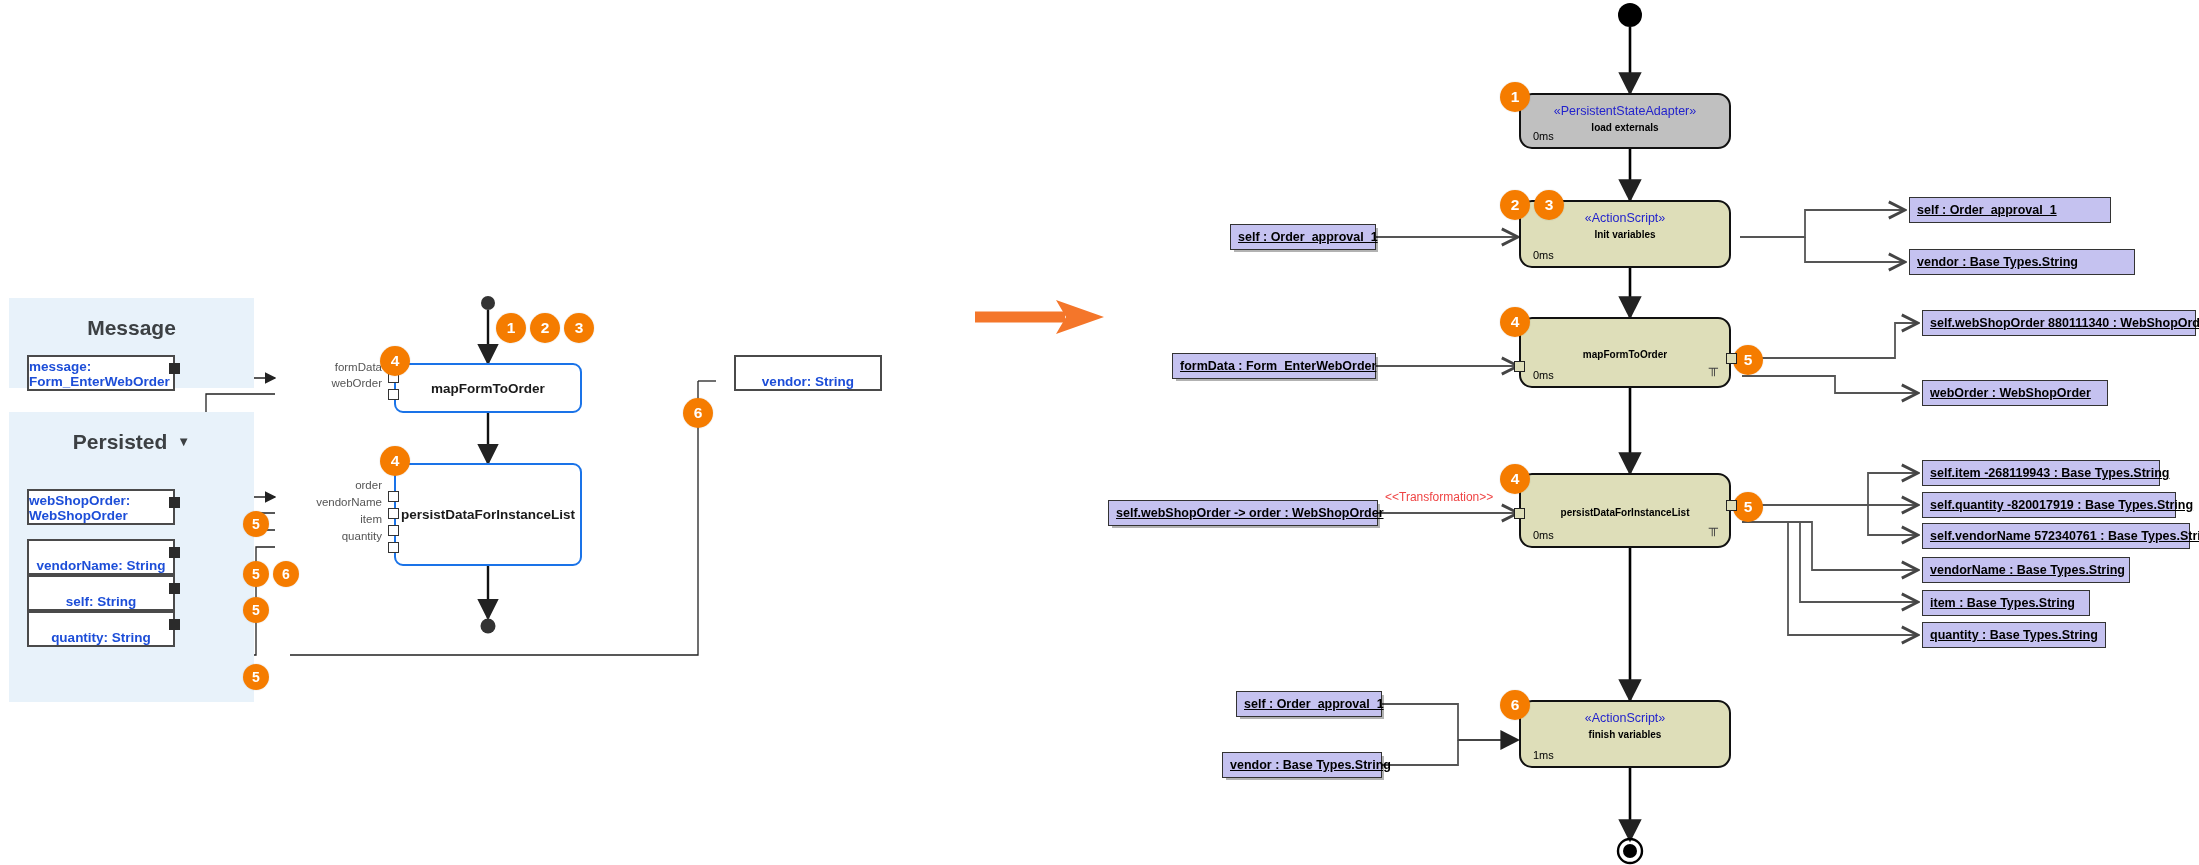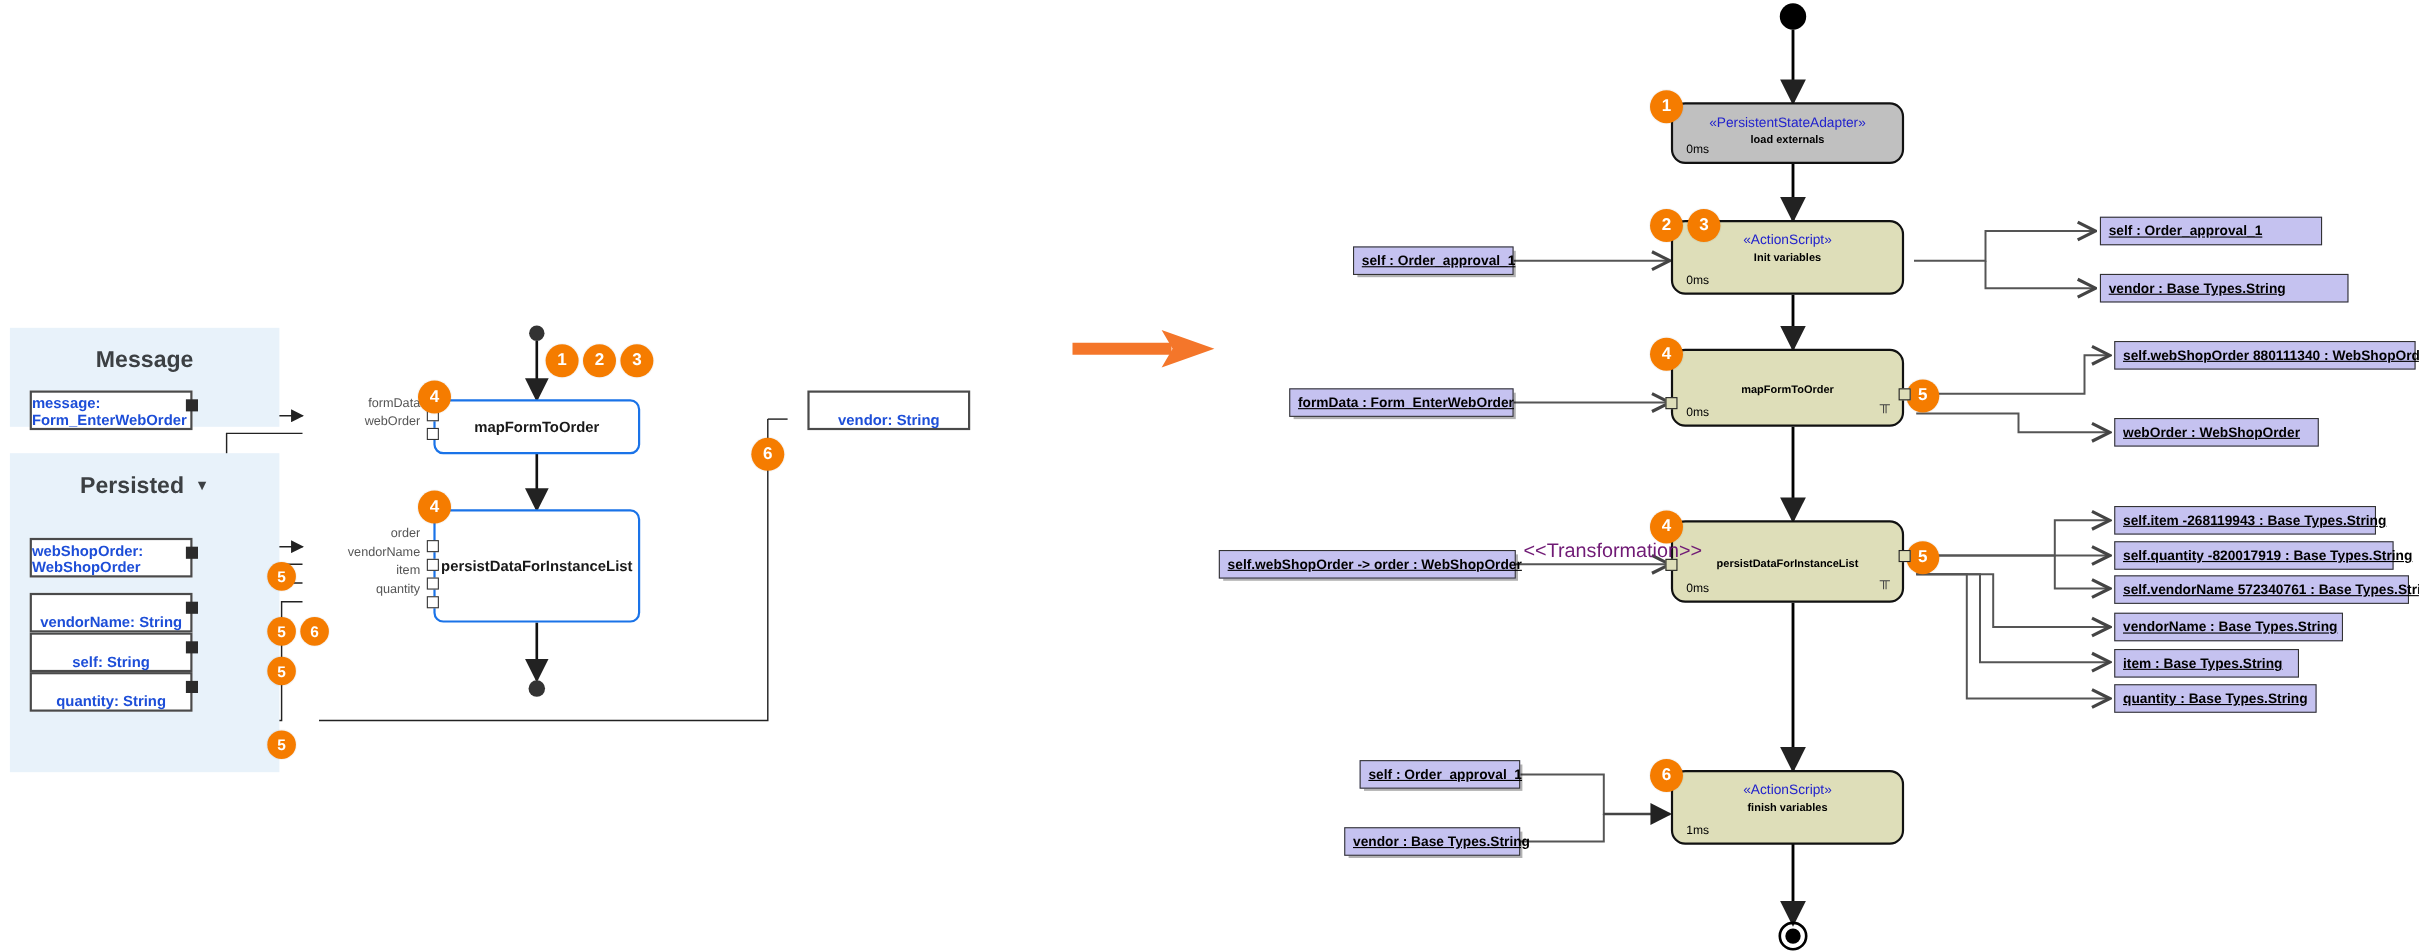--- a/index.html
+++ b/index.html
@@ -41,21 +41,21 @@
       font-size:12.5px;color:#2222cc;}
   .state .nm{position:absolute;left:0;right:0;top:27px;text-align:center;
       font-size:10px;font-weight:bold;color:#000;}
   .state .ms{position:absolute;left:12px;bottom:5px;font-size:11px;color:#000;}
   .state .pinicon{position:absolute;right:11px;bottom:12px;font-size:13px;color:#444;line-height:1;}
 
   .objnode{position:absolute;background:#c5c2f0;border:1.6px solid #333;box-sizing:border-box;
       display:flex;align-items:center;padding:0 7px;font-size:12.5px;font-weight:bold;
       color:#000;text-decoration:underline;white-space:nowrap;}
   .objnode.shadow{box-shadow:3px 3px 0 -1px rgba(0,0,0,0.30);}
-  .edgelabel{position:absolute;font-size:18px;color:#701a75;white-space:nowrap;}
+  .edgelabel{position:absolute;font-size:12px;color:#ef4444;white-space:nowrap;}
   .sport{position:absolute;width:11px;height:11px;background:#dedeb9;border:1.6px solid #222;box-sizing:border-box;}
 </style>
 </head>
 <body>
 
 <div id="root">
 
   <svg class="layer" viewBox="0 0 2199 865">
     <defs>
       <marker id="ar" markerWidth="9" markerHeight="9" refX="8" refY="4.5" orient="auto">

